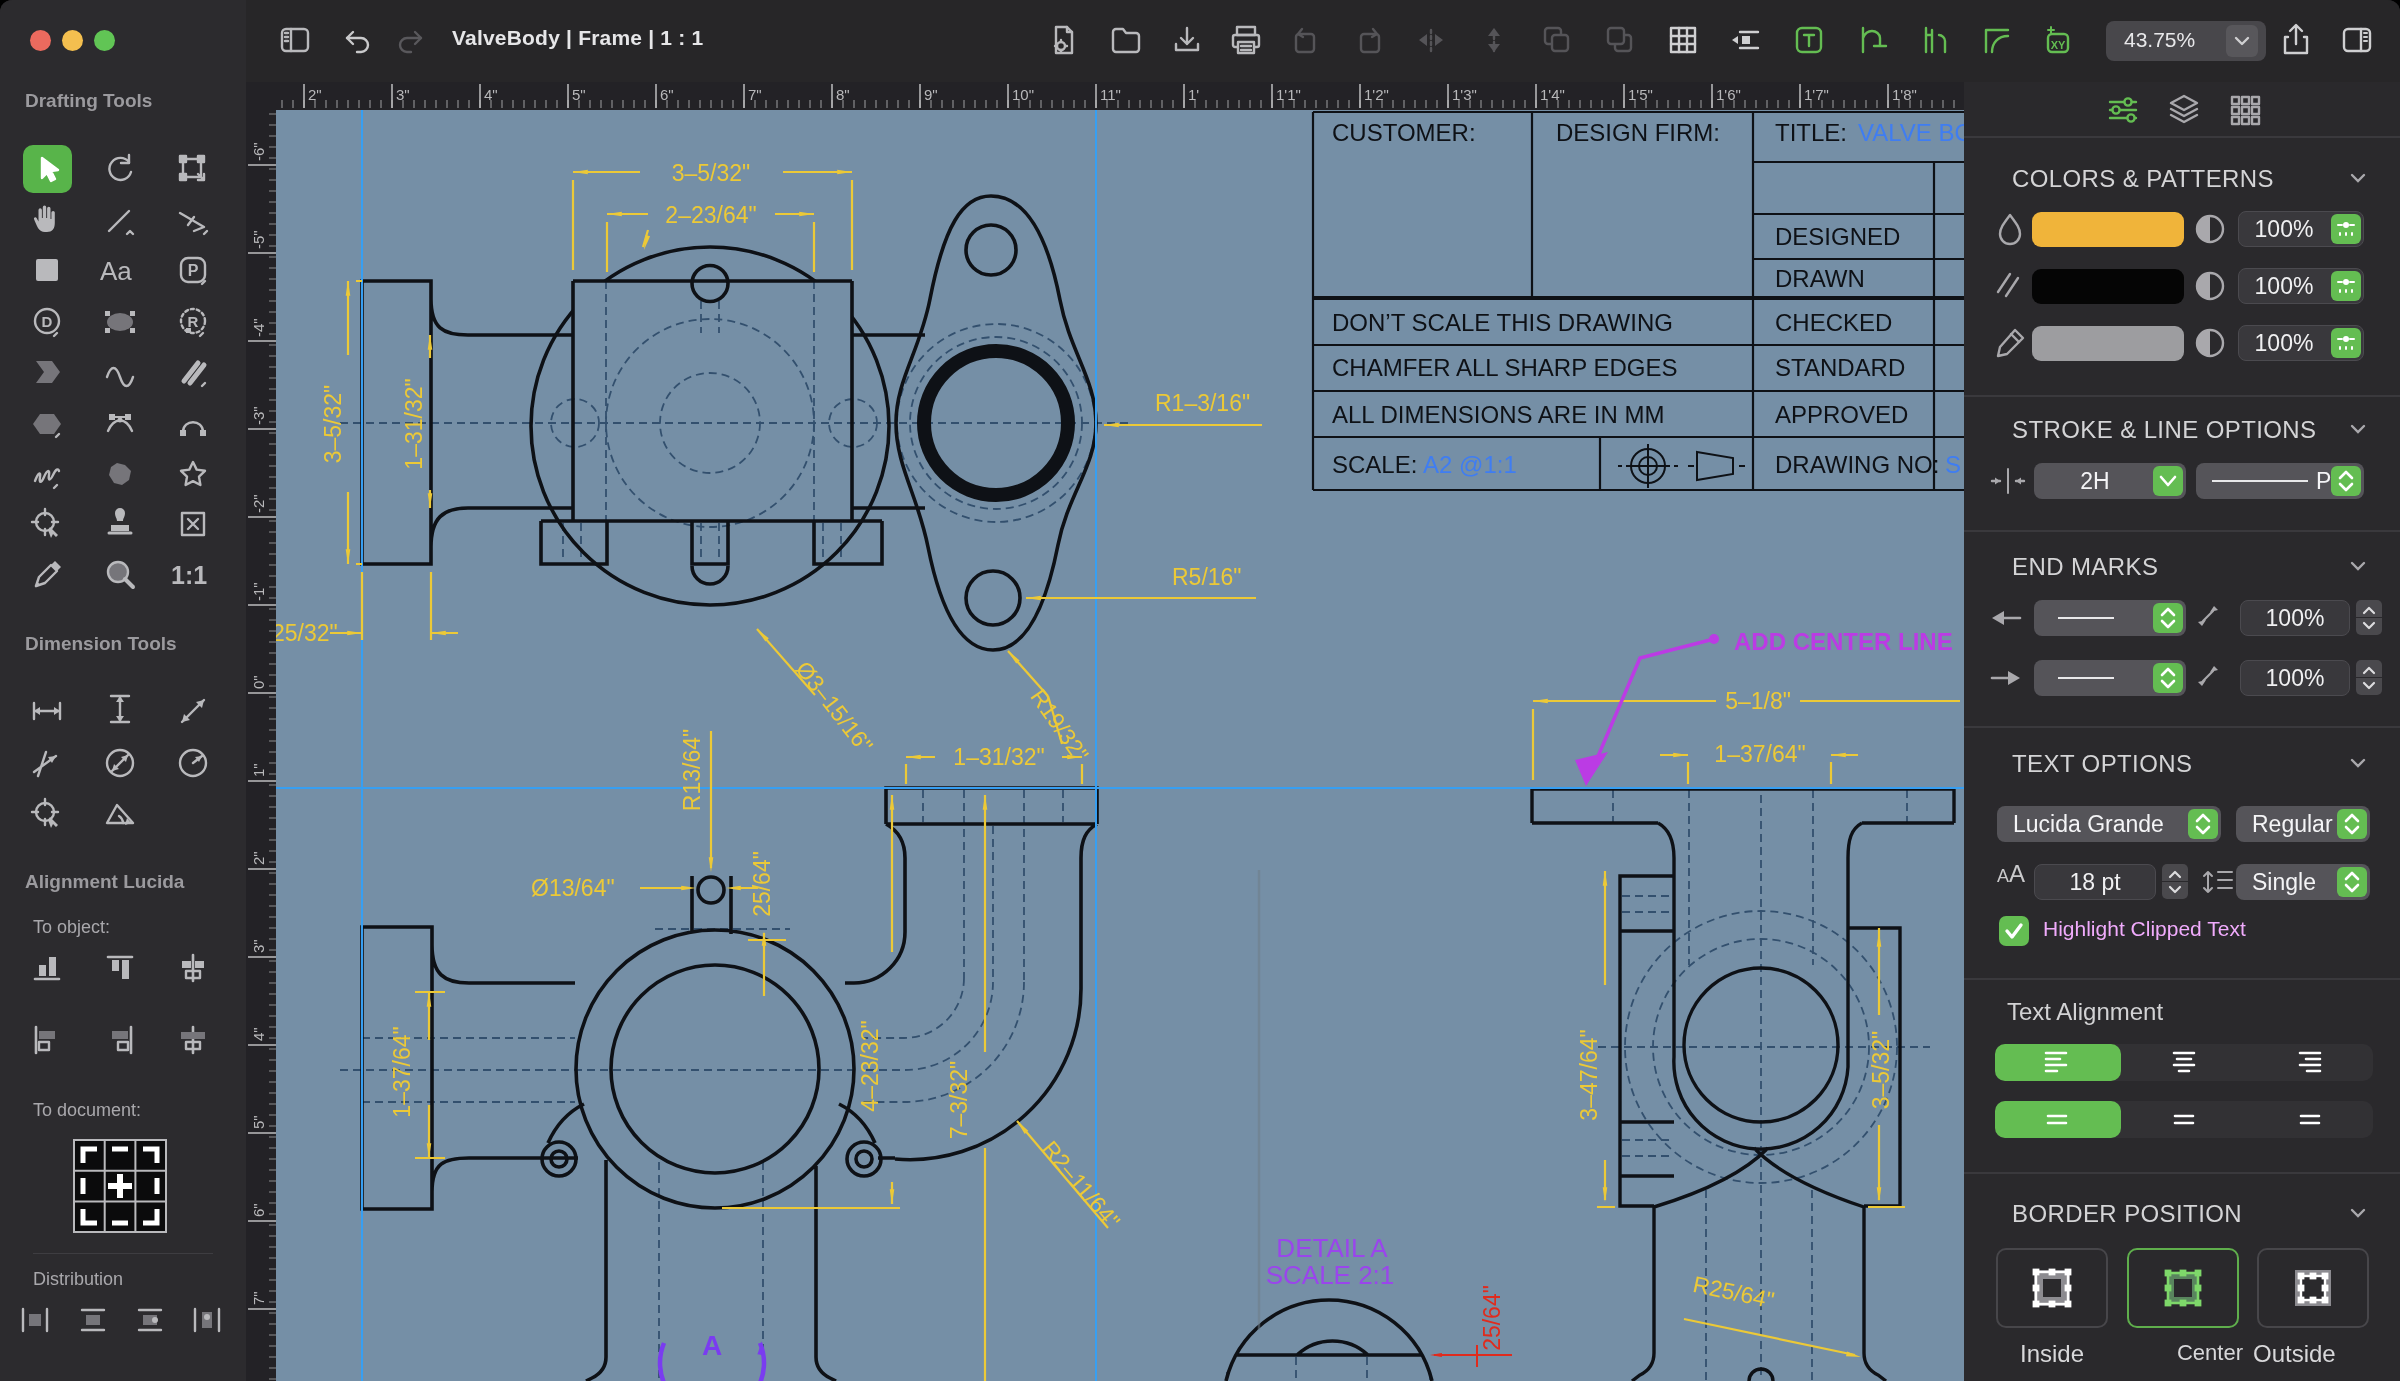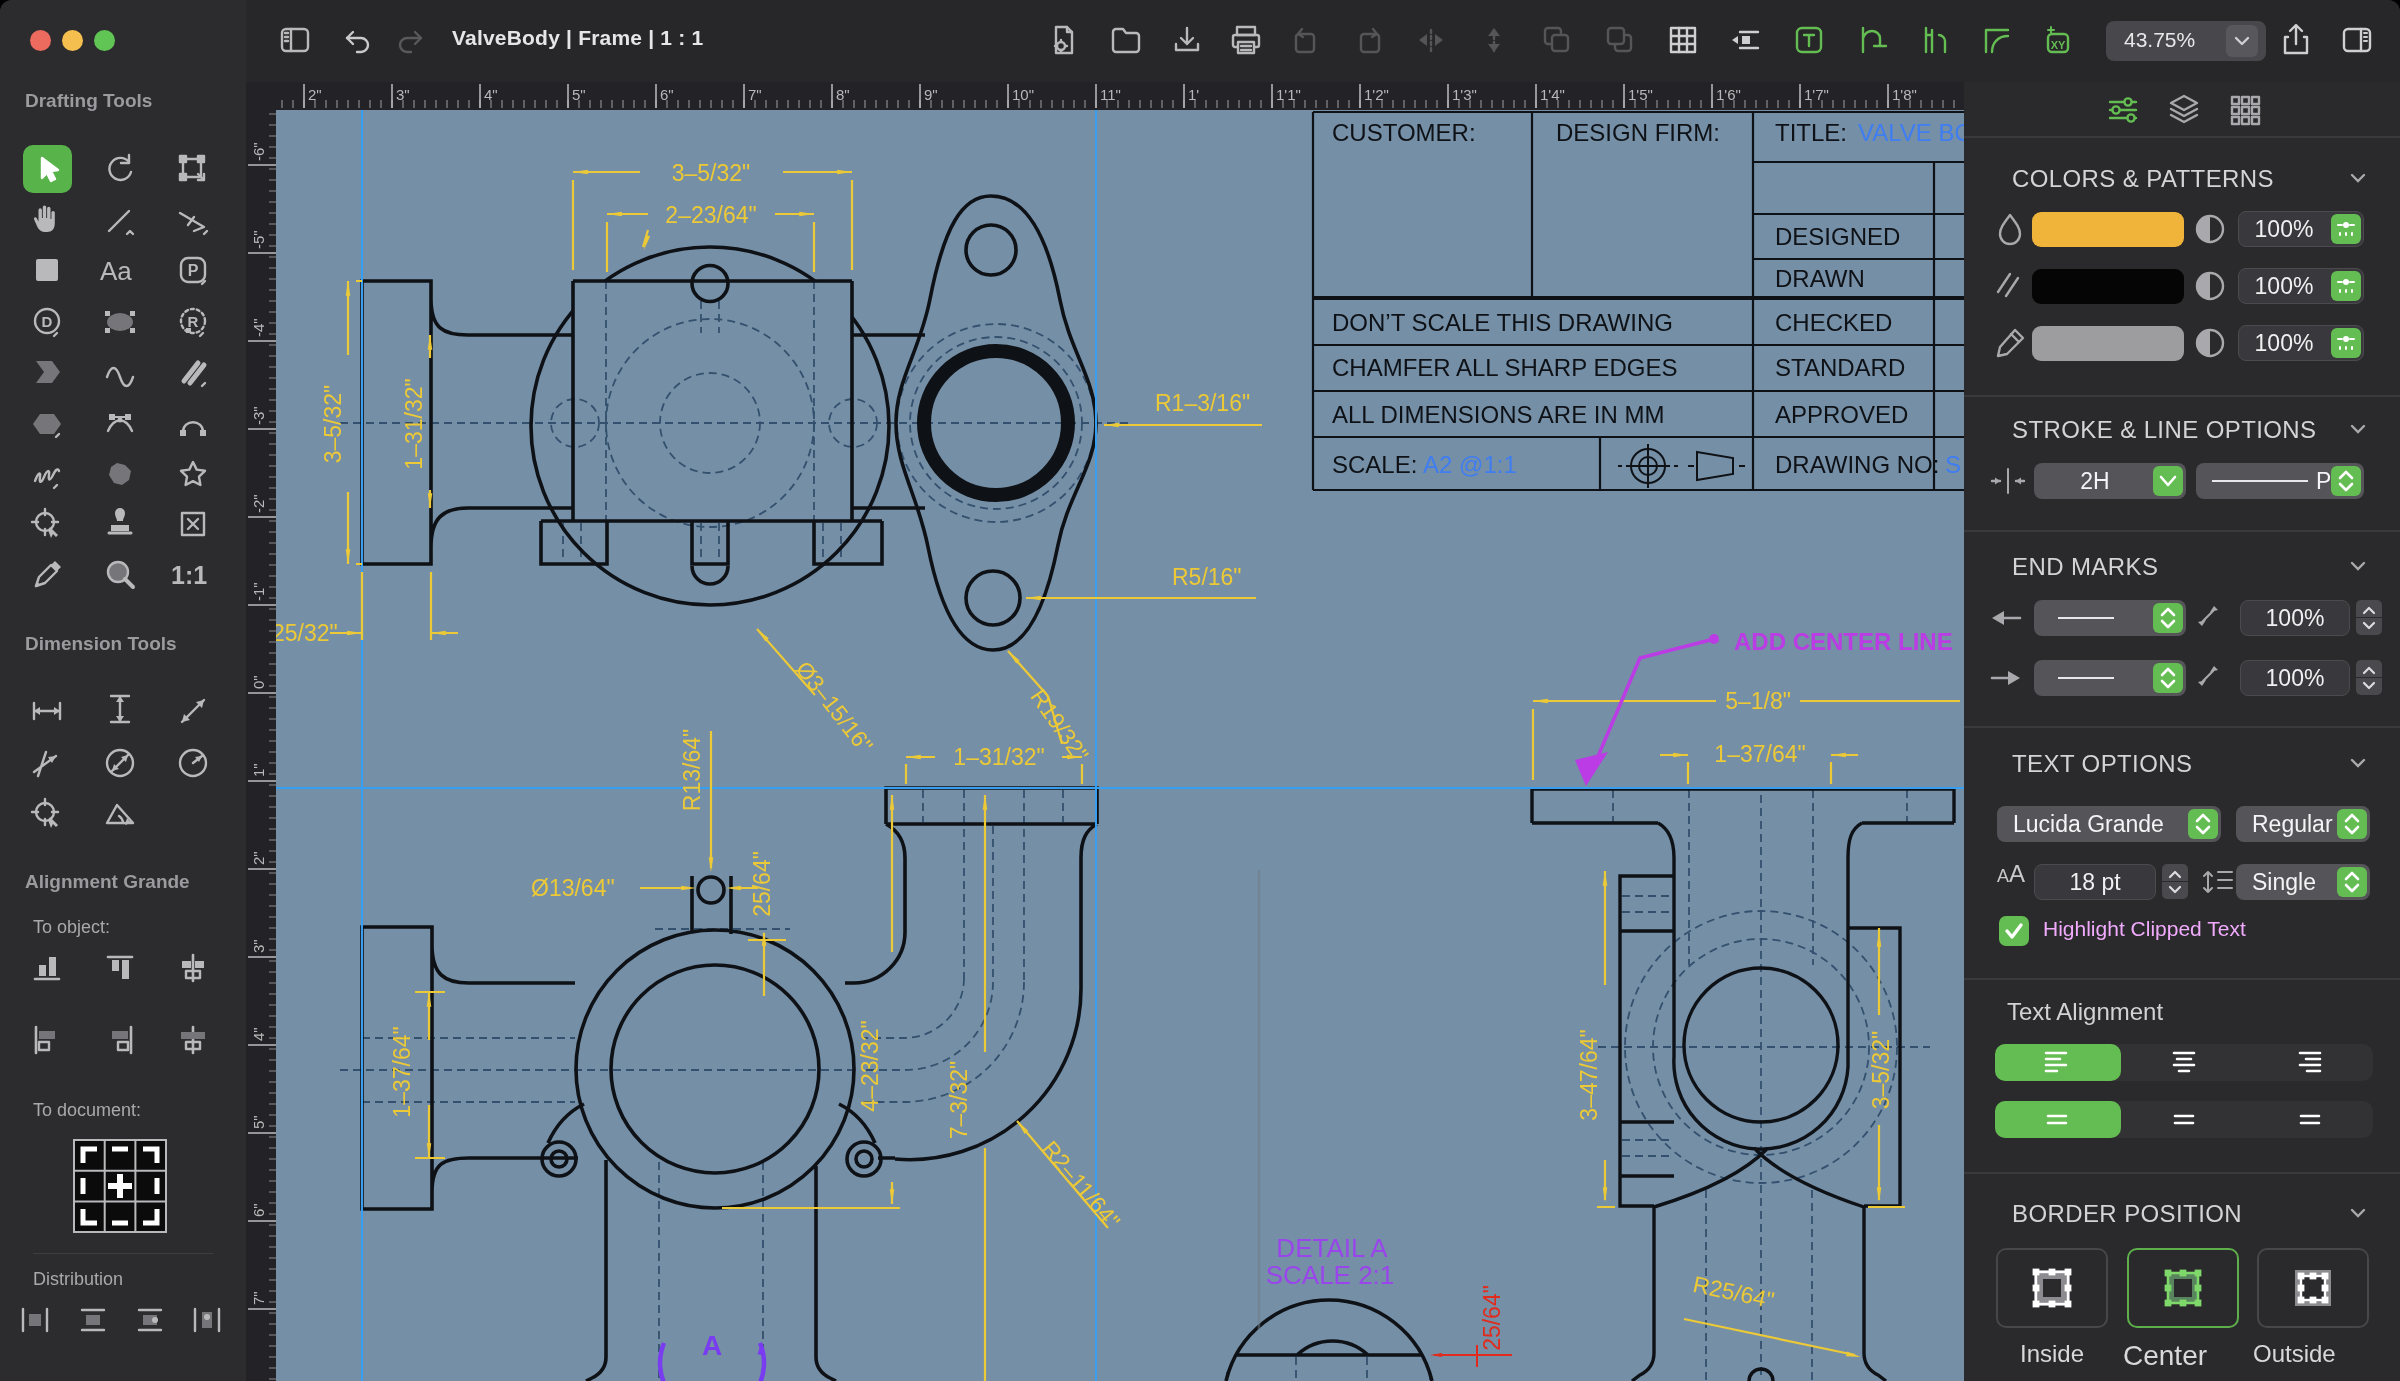--- a/index.html
+++ b/index.html
@@ -333,21 +333,21 @@
 <svg style="position:absolute;left:28px;top:795px" width="38" height="38" viewBox="0 0 38 38" fill="none" stroke="#b9b9bc" stroke-width="2.4" stroke-linecap="round" stroke-linejoin="round">
         <circle cx="17" cy="17" r="9"></circle>
         <path d="M17 4v6M17 24v6M4 17h6M24 17h6"></path>
         <path d="M22 22l8 8-2 2-3-3-2 4-3-8z" fill="#b9b9bc" stroke="none"></path>
       </svg>
 <svg style="position:absolute;left:101px;top:795px" width="38" height="38" viewBox="0 0 38 38" fill="none" stroke="#b9b9bc" stroke-width="2.4" stroke-linecap="round" stroke-linejoin="round">
         <path d="M6 28h26L16 10z" fill="none"></path>
         <path d="M22 28a9 9 0 0 0-4-7"></path>
         <path d="M24 30l6-2-4-5z" fill="#b9b9bc" stroke="none"></path>
       </svg>
-<div class="slabel" style="left:25px;top:871px">Alignment Grande</div>
+<div class="slabel" style="left:25px;top:871px">Alignment Lucida</div>
 <div class="slabel2" style="left:33px;top:917px">To object:</div>
 <svg style="position:absolute;left:28px;top:949px" width="38" height="38" viewBox="0 0 38 38" fill="none" stroke="#b9b9bc" stroke-width="2.4" stroke-linecap="round" stroke-linejoin="round">
         <path d="M7 30h24" stroke-width="2.6"></path>
         <rect x="11" y="16" width="7" height="11" fill="#b9b9bc" stroke="none"></rect>
         <rect x="21" y="8" width="7" height="19" fill="#b9b9bc" stroke="none"></rect>
       </svg>
 <svg style="position:absolute;left:101px;top:949px" width="38" height="38" viewBox="0 0 38 38" fill="none" stroke="#b9b9bc" stroke-width="2.4" stroke-linecap="round" stroke-linejoin="round">
         <path d="M7 8h24" stroke-width="2.6"></path>
         <rect x="11" y="11" width="7" height="11" fill="#b9b9bc" stroke="none"></rect>
         <rect x="21" y="11" width="7" height="19" fill="#b9b9bc" stroke="none"></rect>
@@ -757,16 +757,16 @@
         <rect x="12.6" y="12.6" width="6.8" height="6.8" fill="#fff"></rect>
         <rect x="24.6" y="12.6" width="6.8" height="6.8" fill="#fff"></rect>
         <rect x="36.6" y="12.6" width="6.8" height="6.8" fill="#fff"></rect>
         <rect x="12.6" y="24.6" width="6.8" height="6.8" fill="#fff"></rect>
         <rect x="36.6" y="24.6" width="6.8" height="6.8" fill="#fff"></rect>
         <rect x="12.6" y="36.6" width="6.8" height="6.8" fill="#fff"></rect>
         <rect x="24.6" y="36.6" width="6.8" height="6.8" fill="#fff"></rect>
         <rect x="36.6" y="36.6" width="6.8" height="6.8" fill="#fff"></rect>
       </svg>
 <div style="position:absolute;left:28px;top:1340px;width:120px;text-align:center;font-size:24px;color:#d8d8da">Inside</div>
-<div style="position:absolute;left:159px;top:1340px;width:120px;text-align:left;font-size:28px;color:#d8d8da">Center</div>
+<div style="position:absolute;left:159px;top:1340px;width:120px;text-align:right;font-size:22px;color:#d8d8da">Center</div>
 <div style="position:absolute;left:289px;top:1340px;width:120px;text-align:left;font-size:24px;color:#d8d8da">Outside</div>
     </div>
 </div>
 
 </body></html>

